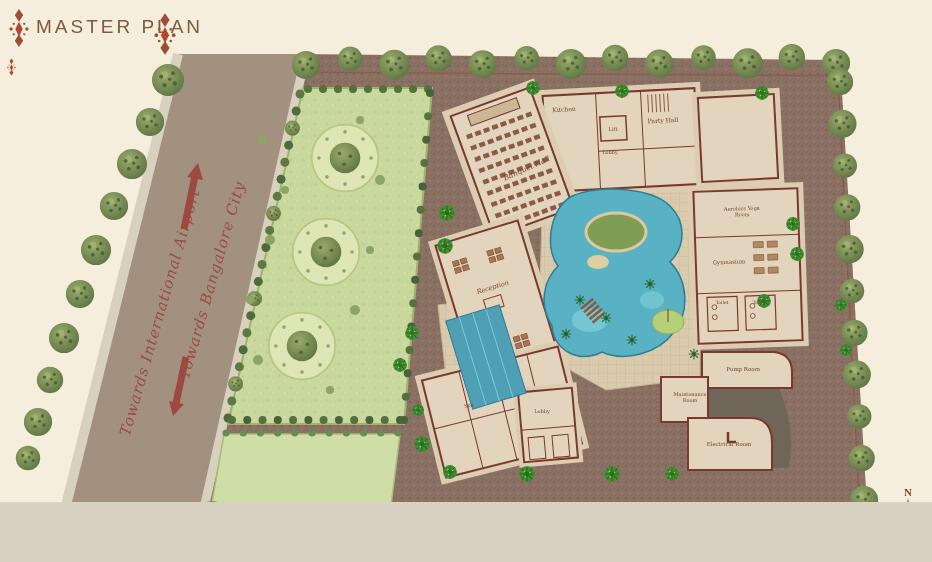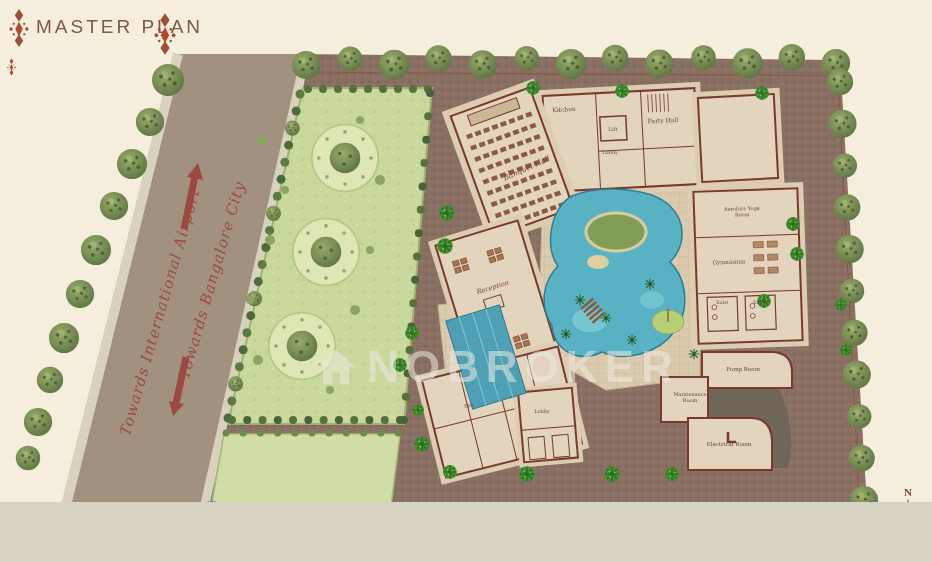--- a/index.html
+++ b/index.html
@@ -536,26 +536,20 @@
   <span class="rlbl wrap" style="left:742px;top:212px;width:36px;font-size:5px;transform:translate(-50%,-50%) rotate(-2deg)">Aerobics Yoga Room</span>
   <span class="rlbl" style="left:729px;top:262px;font-size:5.5px;transform:translate(-50%,-50%) rotate(-2deg)">Gymnasium</span>
   <span class="rlbl" style="left:722px;top:303px;font-size:4.5px">Toilet</span>
   <span class="rlbl" style="left:759px;top:303px;font-size:4.5px">Toilet</span>
   <span class="rlbl" style="left:469px;top:406px;font-size:5px;transform:translate(-50%,-50%) rotate(-10deg)">Spa</span>
   <span class="rlbl" style="left:542px;top:412px;font-size:5px">Lobby</span>
   <span class="rlbl" style="left:743px;top:369px;font-size:5.5px">Pump Room</span>
   <span class="rlbl wrap" style="left:690px;top:398px;width:40px;font-size:5px">Maintenance Room</span>
   <span class="rlbl" style="left:729px;top:444px;font-size:5.5px">Electrical Room</span>
 
-  <div id="watermark">
-    <svg width="44" height="44" viewBox="0 0 24 24">
-      <path d="M12 2.5 L22.5 12 H19 V21.5 H5 V12 H1.5 Z M10 21.5 V15 H14 V21.5 Z" fill="rgba(236,233,224,0.55)" fill-rule="evenodd"></path>
-    </svg>
-    <span class="wm-text">NOBROKER</span>
-  </div>
 
   <div id="compass">
     <svg width="68" height="72" viewBox="0 0 68 72">
       <polygon points="34,32.5 43.2,26.8 37.5,36 43.2,45.2 34,39.5 24.8,45.2 30.5,36 24.8,26.8" fill="#c2a37c"></polygon>
       <polygon points="34,14 37.5,32.5 56,36 37.5,39.5 34,58 30.5,39.5 12,36 30.5,32.5" fill="#7d5a3e"></polygon>
       <circle cx="34" cy="36" r="2" fill="#5e3f2c"></circle>
       <g fill="#7d5a3e">
         <circle cx="49" cy="21" r="1.2"></circle>
           <circle cx="49" cy="51" r="1.2"></circle>
         <circle cx="19" cy="21" r="1.2"></circle>

